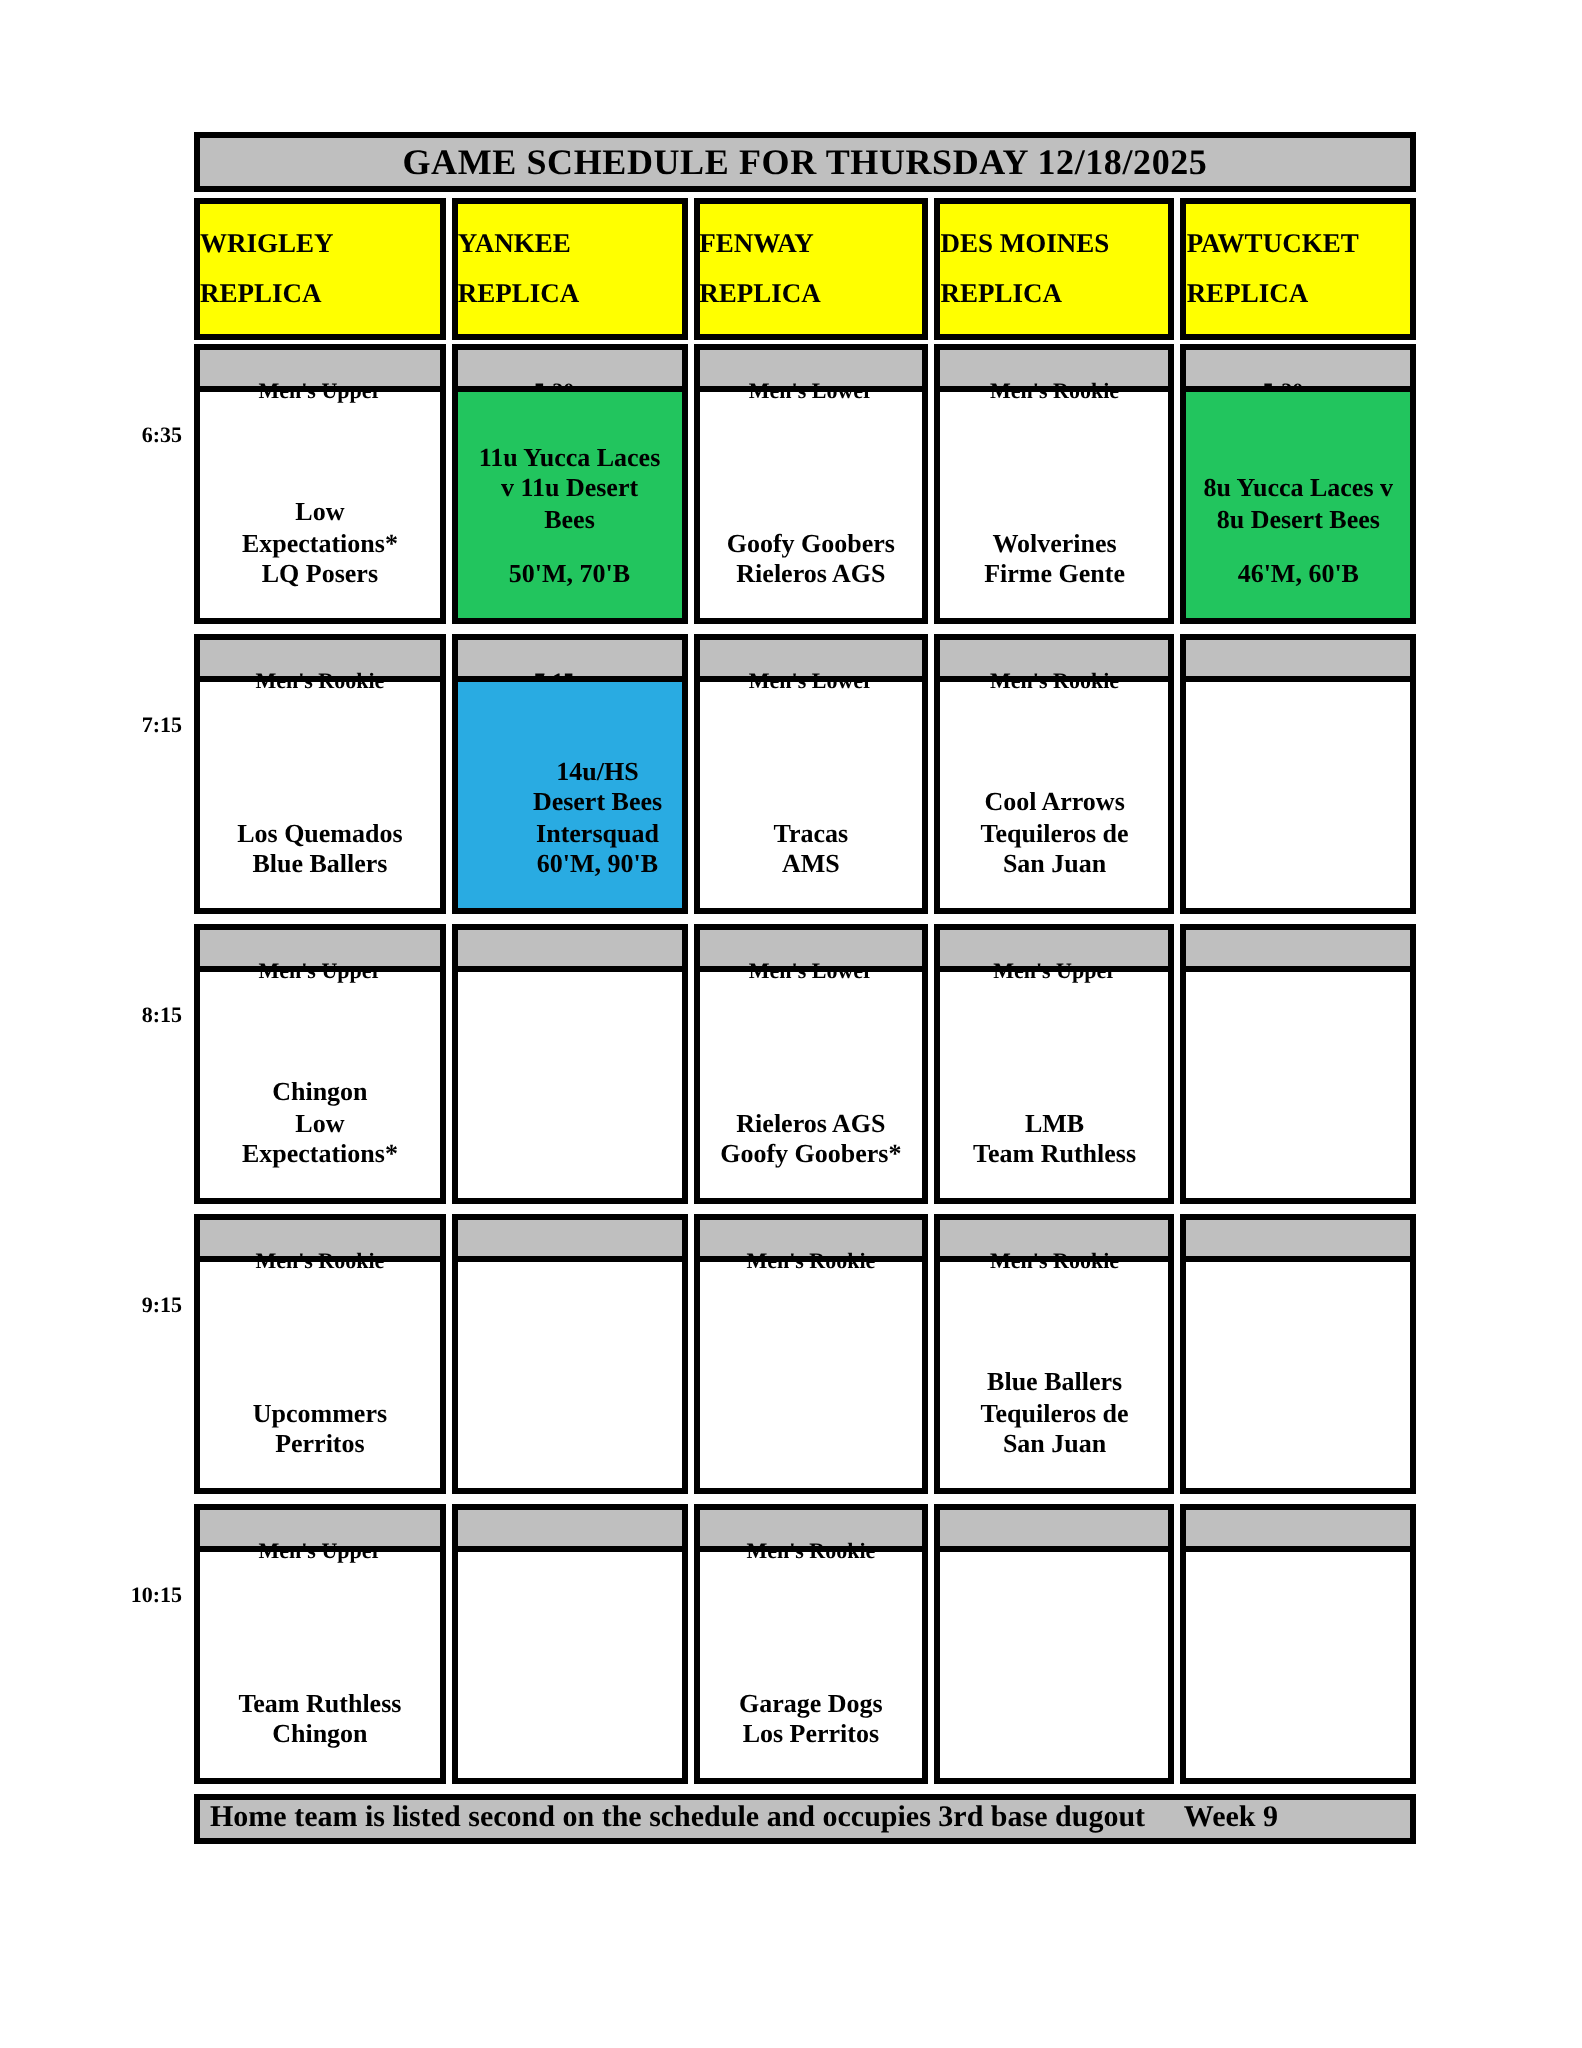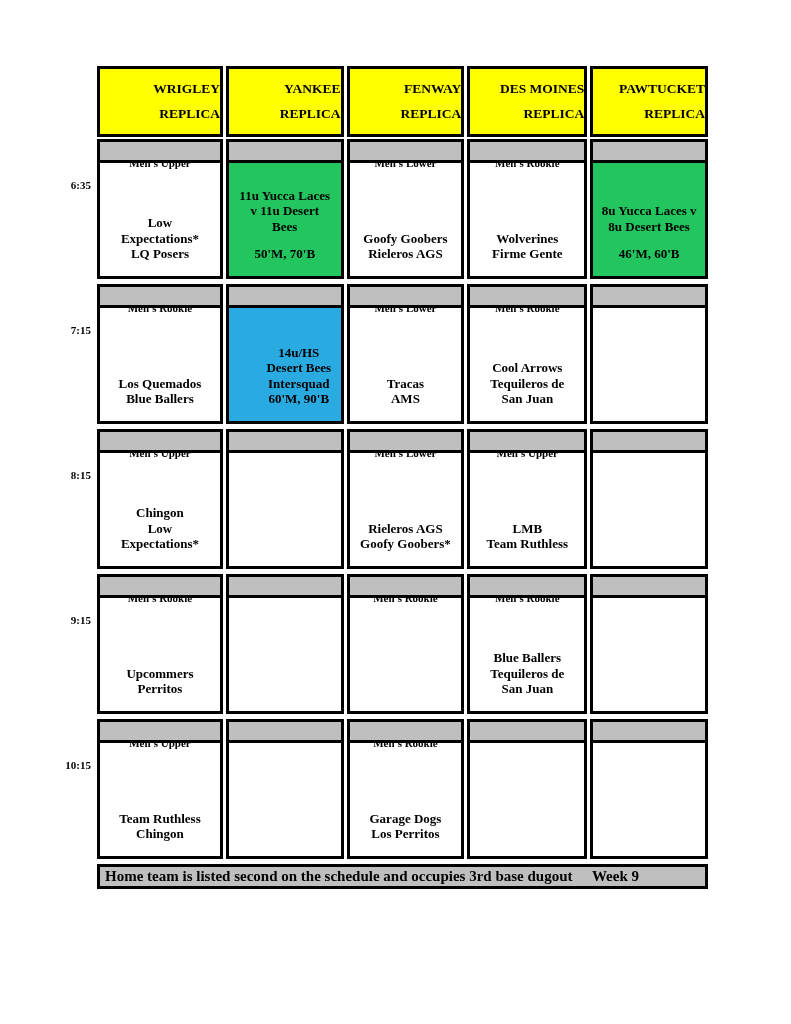--- a/index.html
+++ b/index.html
@@ -13,21 +13,21 @@
     display:flex; align-items:center; justify-content:center;
     font-size:18px; letter-spacing:.3px; margin-bottom:3px;
   }
 
   .grid5 { display:grid; grid-template-columns:1.07fr 1fr 1fr 1.02fr 1fr; column-gap:3px; }
 
   .fields { margin-bottom:2px; }
   .field {
     background:#FFFF00; border:3px solid #000; height:71px;
     display:flex; flex-direction:column; justify-content:space-evenly;
-    text-align:right; font-size:13.5px; padding:4px 0;
+    text-align:left; font-size:13.5px; padding:4px 0;
   }
 
   .game-row { position:relative; margin-bottom:5px; }
   .time-label {
     position:absolute; left:-44px; top:40px; width:38px;
     text-align:right; font-size:11px;
   }
   .block {
     border:3px solid #000; height:140px; background:#fff;
     display:flex; flex-direction:column;
@@ -51,20 +51,21 @@
   }
   .footerbar .note { flex:1; text-align:left; padding-left:5px; }
   .footerbar .week { padding-right:66px; }
 </style>
 </head>
 <body>
 
 <div class="sheet">
   <div class="table-area">
 
+    <div class="titlebar">GAME SCHEDULE FOR THURSDAY 12/18/2025</div>
 
     <div class="grid5 fields">
       <div class="field">
         <span>WRIGLEY</span>
         <span>REPLICA</span>
       </div>
       <div class="field">
         <span>YANKEE</span>
         <span>REPLICA</span>
       </div>

